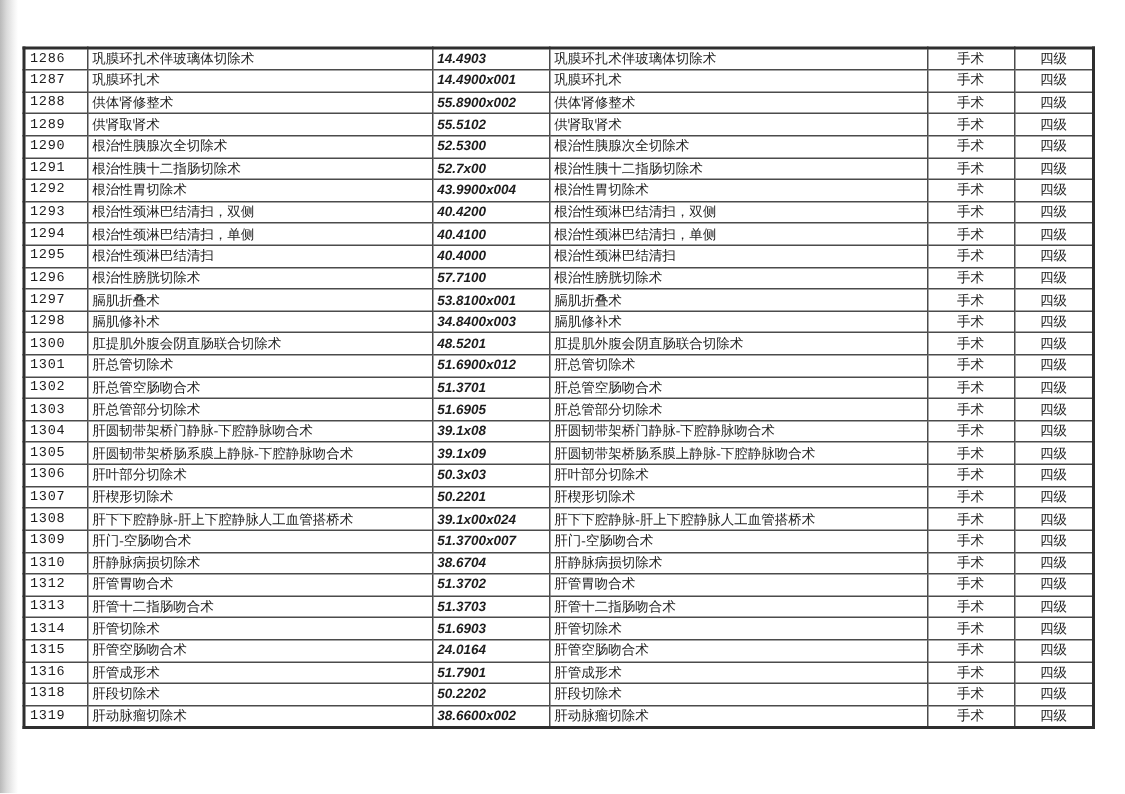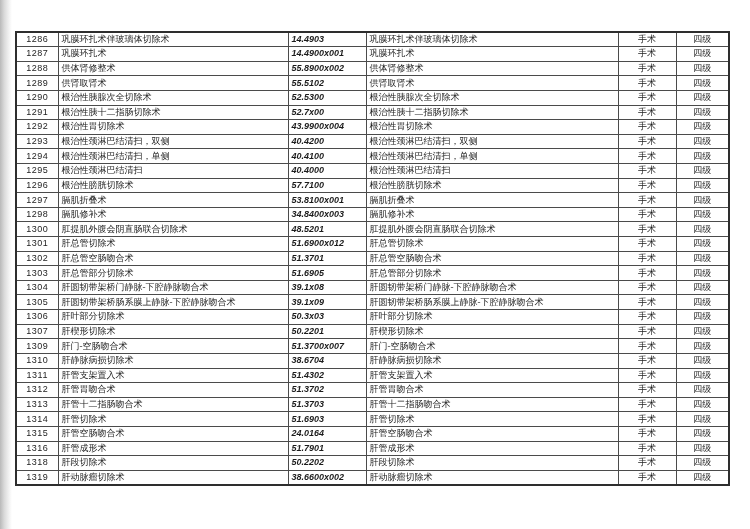--- a/index.html
+++ b/index.html
@@ -38,22 +38,21 @@
     padding: 0 3px;
     font-size: 9px;
     line-height: 11px;
     color: #1c1c1c;
     vertical-align: middle;
     white-space: nowrap;
     overflow: hidden;
   }
   table.proc-table tr { height: 13.38px; }
   td.c-no {
-    text-align: center;
-    font-family: Liberation Sans, sans-serif;
+    font-family: Liberation Mono, monospace;
     letter-spacing: 0.5px;
     color: #2a2a2a;
   }
   td.c-name, td.c-name2 {
     font-family: "Liberation Serif", "DejaVu Serif", serif;
     padding-left: 4px;
   }
   td.c-code {
     font-family: "Liberation Sans", "DejaVu Sans", sans-serif;
     font-weight: 700;
@@ -245,40 +244,40 @@
   </tr>
         <tr>
     <td class="c-no">1307</td>
     <td class="c-name">肝楔形切除术</td>
     <td class="c-code">50.2201</td>
     <td class="c-name2">肝楔形切除术</td>
     <td class="c-cat">手术</td>
     <td class="c-level">四级</td>
   </tr>
         <tr>
+    <td class="c-no">1308</td>
+    <td class="c-name">肝下下腔静脉-肝上下腔静脉人工血管搭桥术</td>
+    <td class="c-code">39.1x00x024</td>
+    <td class="c-name2">肝下下腔静脉-肝上下腔静脉人工血管搭桥术</td>
+    <td class="c-cat">手术</td>
+    <td class="c-level">四级</td>
+  </tr>
+        <tr>
     <td class="c-no">1309</td>
     <td class="c-name">肝门-空肠吻合术</td>
     <td class="c-code">51.3700x007</td>
     <td class="c-name2">肝门-空肠吻合术</td>
     <td class="c-cat">手术</td>
     <td class="c-level">四级</td>
   </tr>
         <tr>
     <td class="c-no">1310</td>
     <td class="c-name">肝静脉病损切除术</td>
     <td class="c-code">38.6704</td>
     <td class="c-name2">肝静脉病损切除术</td>
-    <td class="c-cat">手术</td>
-    <td class="c-level">四级</td>
-  </tr>
-        <tr>
-    <td class="c-no">1311</td>
-    <td class="c-name">肝管支架置入术</td>
-    <td class="c-code">51.4302</td>
-    <td class="c-name2">肝管支架置入术</td>
     <td class="c-cat">手术</td>
     <td class="c-level">四级</td>
   </tr>
         <tr>
     <td class="c-no">1312</td>
     <td class="c-name">肝管胃吻合术</td>
     <td class="c-code">51.3702</td>
     <td class="c-name2">肝管胃吻合术</td>
     <td class="c-cat">手术</td>
     <td class="c-level">四级</td>

